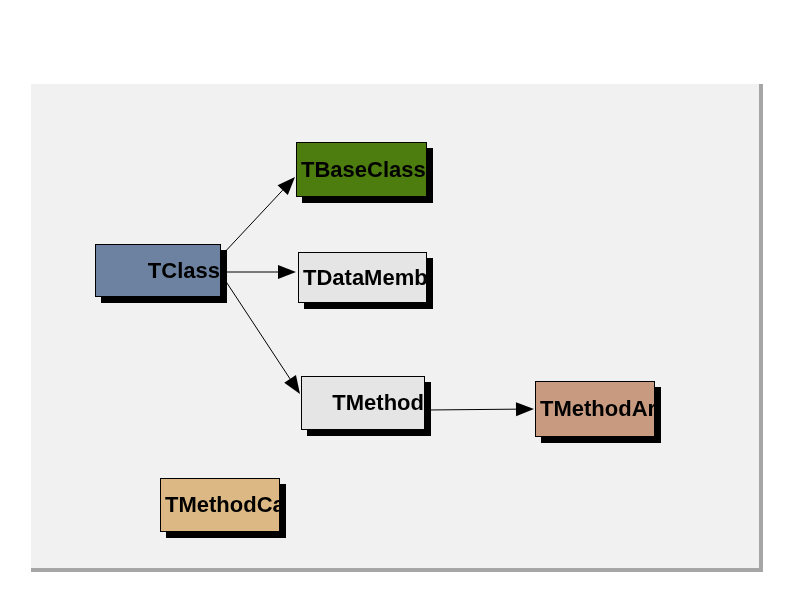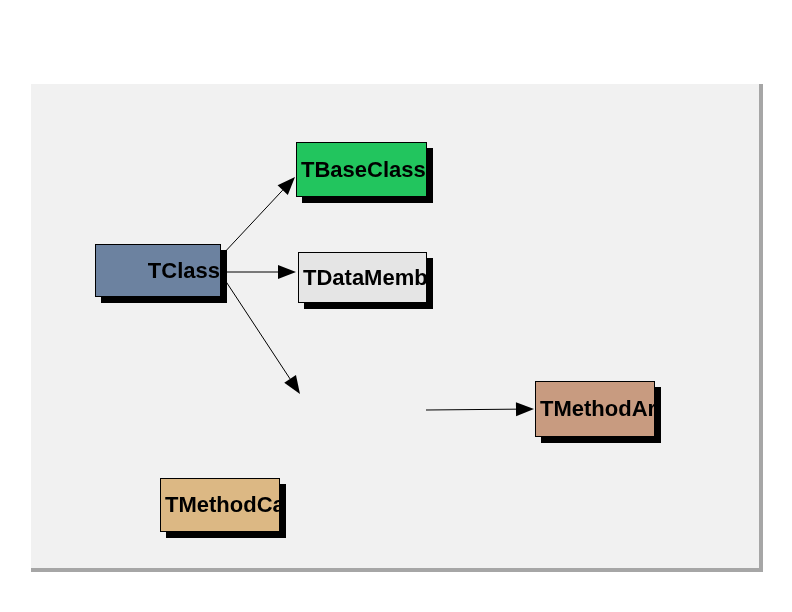--- a/index.html
+++ b/index.html
@@ -66,25 +66,28 @@
       <polygon points="296,272 278,279 278,265" fill="#000000"></polygon>
       <line x1="223" y1="277" x2="290.1045427896444" y2="378.9640455375117" stroke="#000000" stroke-width="1"></line>
       <polygon points="300,394 284.2572271653434,382.8122788970944 295.95185841394544,375.115812177929" fill="#000000"></polygon>
       <line x1="426" y1="410" x2="516.0007715553273" y2="409.1666595226359" stroke="#000000" stroke-width="1"></line>
       <polygon points="534,409 516.065583591908,416.1663594733419 515.9359595187467,402.16695957192985" fill="#000000"></polygon>
     </svg>
   <div id="nodes-layer">
       <div class="node center" style="left: 95px; top: 244px; width: 126px; height: 53px; background: rgb(108, 130, 160); border: 1px solid rgb(0, 0, 0); box-shadow: rgb(0, 0, 0) 6px 6px 0px 0px; color: rgb(0, 0, 0);">
         <span>TClass</span>
       </div>
-      <div class="node left" style="left: 296px; top: 142px; width: 131px; height: 55px; background: #22c55e; border: 1px solid rgb(0, 0, 0); box-shadow: rgb(0, 0, 0) 6px 6px 0px 0px; color: rgb(0, 0, 0);">
+      <div class="node left" style="left: 296px; top: 142px; width: 131px; height: 55px; background: #4d7c0f; border: 1px solid rgb(0, 0, 0); box-shadow: rgb(0, 0, 0) 6px 6px 0px 0px; color: rgb(0, 0, 0);">
         <span>TBaseClass</span>
       </div>
       <div class="node left" style="left: 298px; top: 252px; width: 129px; height: 51px; background: rgb(229, 229, 229); border: 1px solid rgb(0, 0, 0); box-shadow: rgb(0, 0, 0) 6px 6px 0px 0px; color: rgb(0, 0, 0);">
         <span>TDataMember</span>
+      </div>
+      <div class="node center" style="left: 301px; top: 376px; width: 124px; height: 54px; background: rgb(229, 229, 229); border: 1px solid rgb(0, 0, 0); box-shadow: rgb(0, 0, 0) 6px 6px 0px 0px; color: rgb(0, 0, 0);">
+        <span>TMethod</span>
       </div>
       <div class="node left" style="left: 535px; top: 381px; width: 120px; height: 56px; background: rgb(200, 155, 128); border: 1px solid rgb(0, 0, 0); box-shadow: rgb(0, 0, 0) 6px 6px 0px 0px; color: rgb(0, 0, 0);">
         <span>TMethodArg</span>
       </div>
       <div class="node left" style="left: 160px; top: 478px; width: 120px; height: 54px; background: rgb(220, 184, 132); border: 1px solid rgb(0, 0, 0); box-shadow: rgb(0, 0, 0) 6px 6px 0px 0px; color: rgb(0, 0, 0);">
         <span>TMethodCall</span>
       </div>
     </div>
 </div>
 

